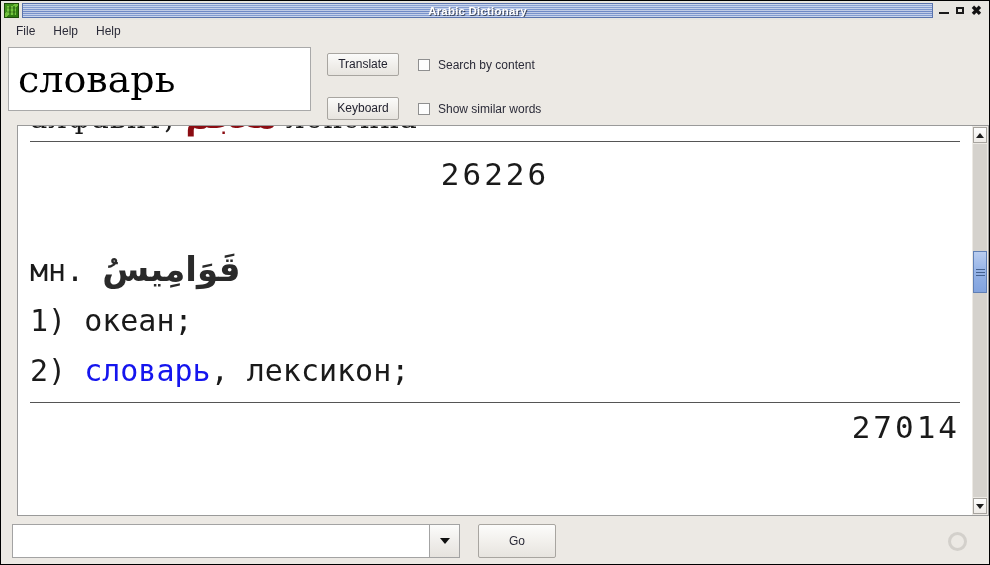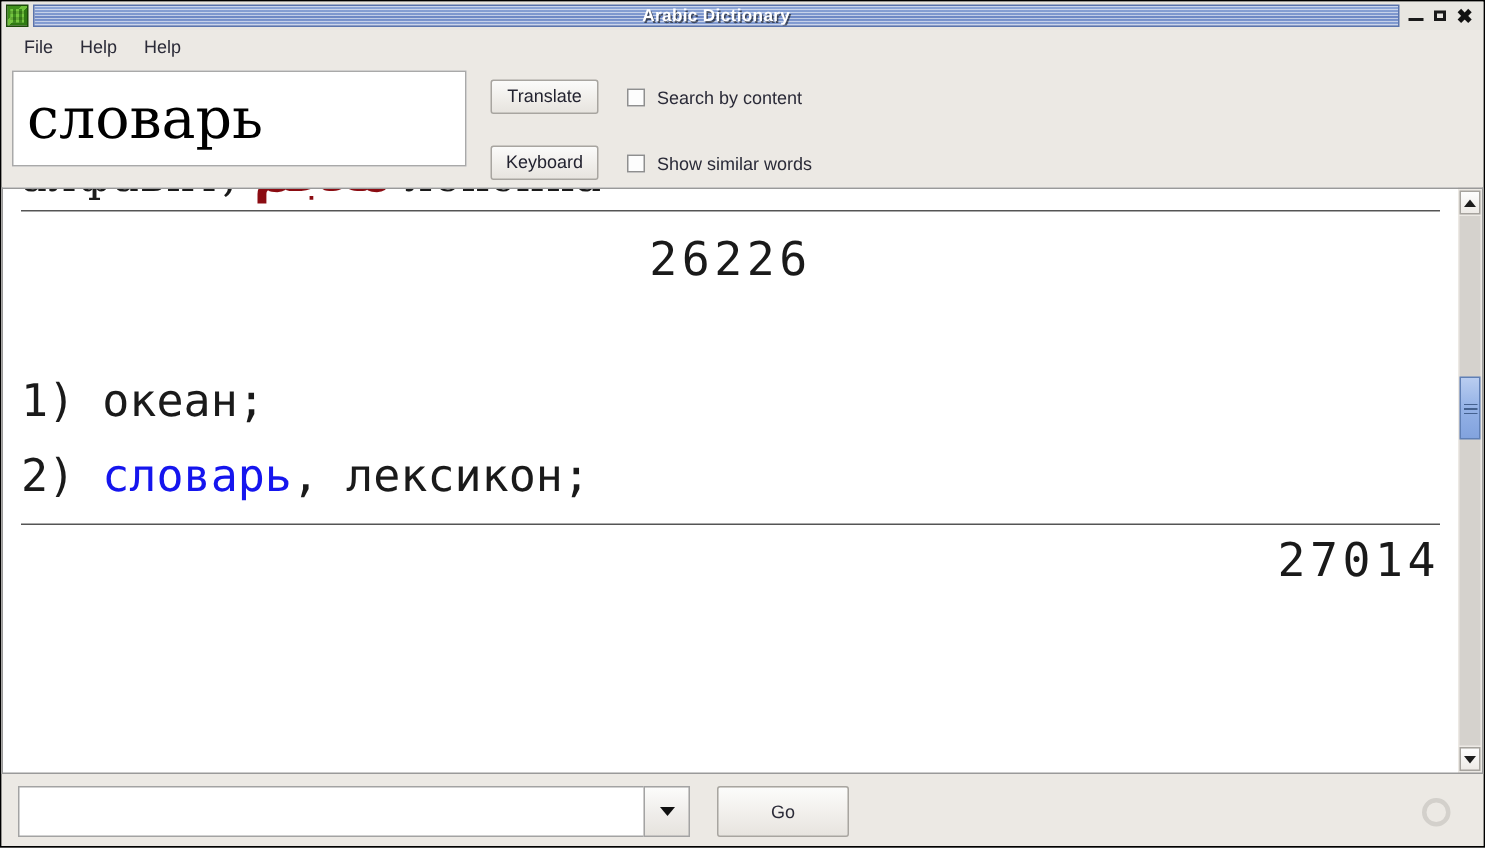--- a/index.html
+++ b/index.html
@@ -189,21 +189,21 @@
     font-size: 12px;
     color: #2b2b38;
     margin-left: 8px;
     white-space: nowrap;
   }
 
   
   .content-wrap {
     position: relative;
     height: 391px;
-    margin: 0 0 0 0;
+    margin: 0 0 0 16px;
     display: flex;
     background: #ece9e4;
     box-sizing: border-box;
   }
   .content {
     position: relative;
     flex: 1 1 auto;
     background: #ffffff;
     border-left: 1px solid #9a9a9a;
     border-top: 1px solid #9a9a9a;
@@ -361,21 +361,21 @@
     cursor: default;
   }
   .combo-arrow .car {
     width: 0; height: 0;
     border-left: 5px solid transparent;
     border-right: 5px solid transparent;
     border-top: 6px solid #101010;
   }
   .go-btn {
     margin-left: 18px;
-    width: 88px;
+    width: 78px;
     height: 34px;
     background: linear-gradient(180deg, #fcfcfb 0%, #f1efeb 55%, #e7e4df 100%);
     border: 1px solid #a8a5a0;
     border-radius: 2px;
     box-sizing: border-box;
     display: flex;
     align-items: center;
     justify-content: center;
     font-size: 12px;
     color: #2b2b38;
@@ -448,20 +448,24 @@
           <span>лексика</span>
         </div>
 
         <hr class="hrule">
 
         <div class="num-line">26226</div>
 
         <div class="gap"></div>
 
 
+        <div class="line">
+          <span>мн.</span>
+          <span class="ar-big ar-dark">قَوَامِيسُ</span>
+        </div>
 
         <div class="line">
           <span>1)</span>
           <span>океан;</span>
         </div>
 
         <div class="line">
           <span>2)</span>
           <span class="blue">словарь</span><span>, лексикон;</span>
         </div>

